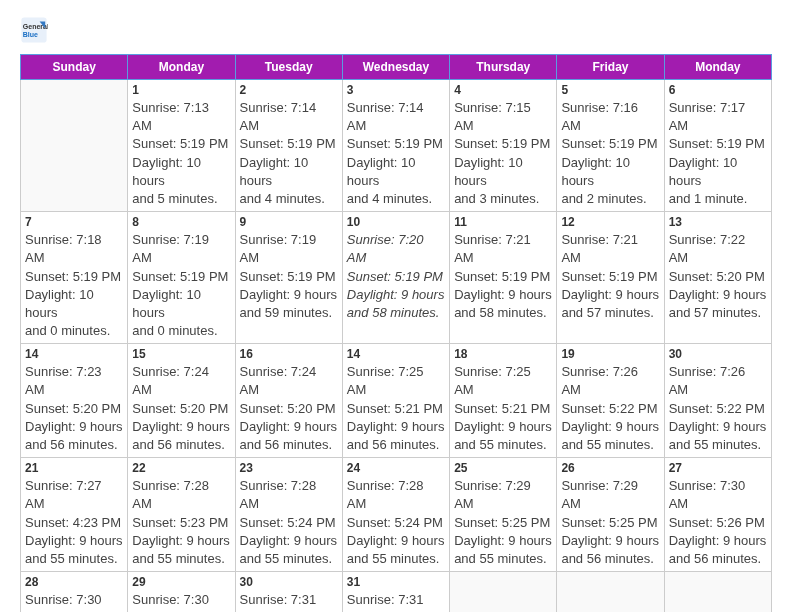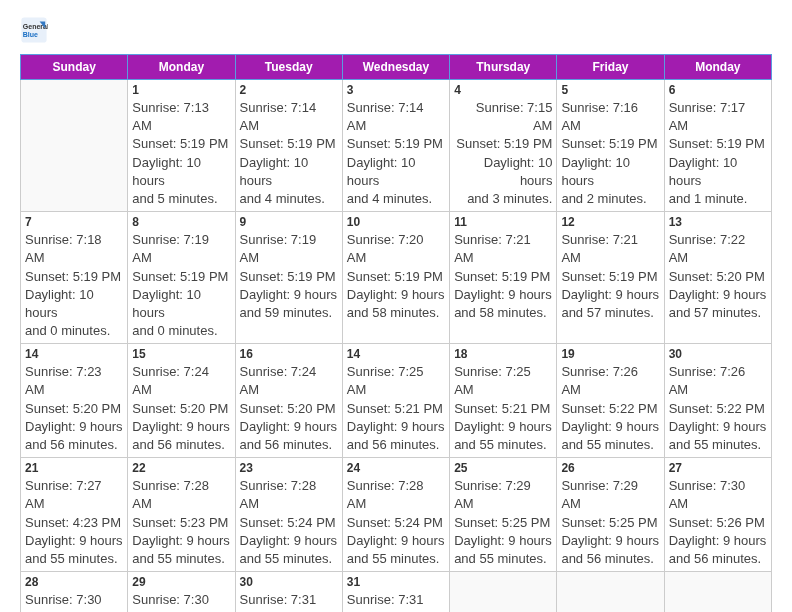--- a/index.html
+++ b/index.html
@@ -135,21 +135,21 @@
           </td>
           <td>
             <span class="day-num">3</span>
             <div class="day-info" style="white-space: pre-line;">Sunrise: 7:14 AM
 Sunset: 5:19 PM
 Daylight: 10 hours
 and 4 minutes.</div>
           </td>
           <td>
             <span class="day-num">4</span>
-            <div class="day-info" style="white-space: pre-line; text-align: right;">Sunrise: 7:15 AM
+            <div class="day-info" style="white-space: pre-line;">Sunrise: 7:15 AM
 Sunset: 5:19 PM
 Daylight: 10 hours
 and 3 minutes.</div>
           </td>
           <td>
             <span class="day-num">5</span>
             <div class="day-info" style="white-space: pre-line;">Sunrise: 7:16 AM
 Sunset: 5:19 PM
 Daylight: 10 hours
 and 2 minutes.</div>
@@ -179,21 +179,21 @@
           </td>
           <td>
             <span class="day-num">9</span>
             <div class="day-info" style="white-space: pre-line;">Sunrise: 7:19 AM
 Sunset: 5:19 PM
 Daylight: 9 hours
 and 59 minutes.</div>
           </td>
           <td>
             <span class="day-num">10</span>
-            <div class="day-info" style="white-space: pre-line;">Sunrise: 7:20 AM
+            <div class="day-info" style="white-space: pre-line; font-style: italic;">Sunrise: 7:20 AM
 Sunset: 5:19 PM
 Daylight: 9 hours
 and 58 minutes.</div>
           </td>
           <td>
             <span class="day-num">11</span>
             <div class="day-info" style="white-space: pre-line;">Sunrise: 7:21 AM
 Sunset: 5:19 PM
 Daylight: 9 hours
 and 58 minutes.</div>

